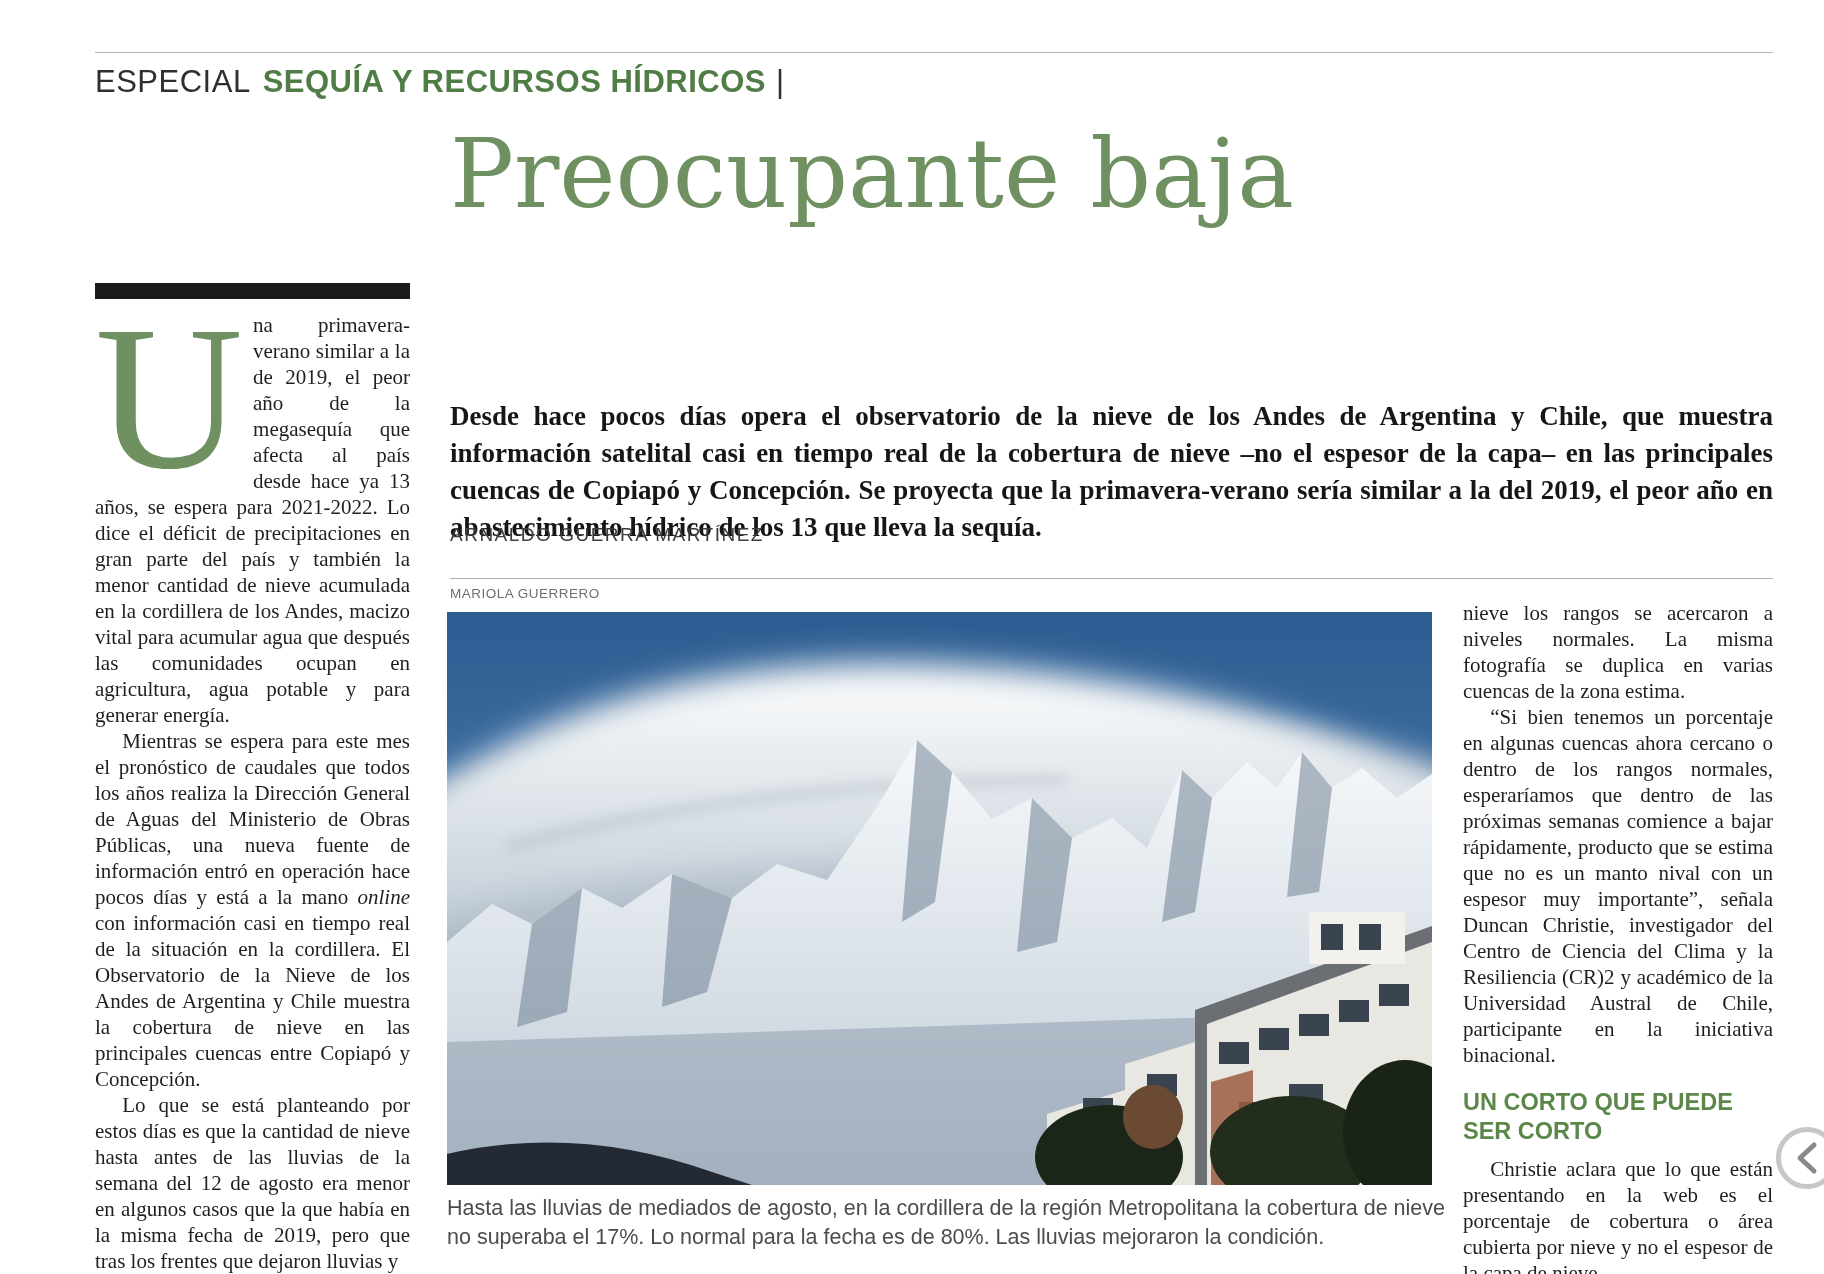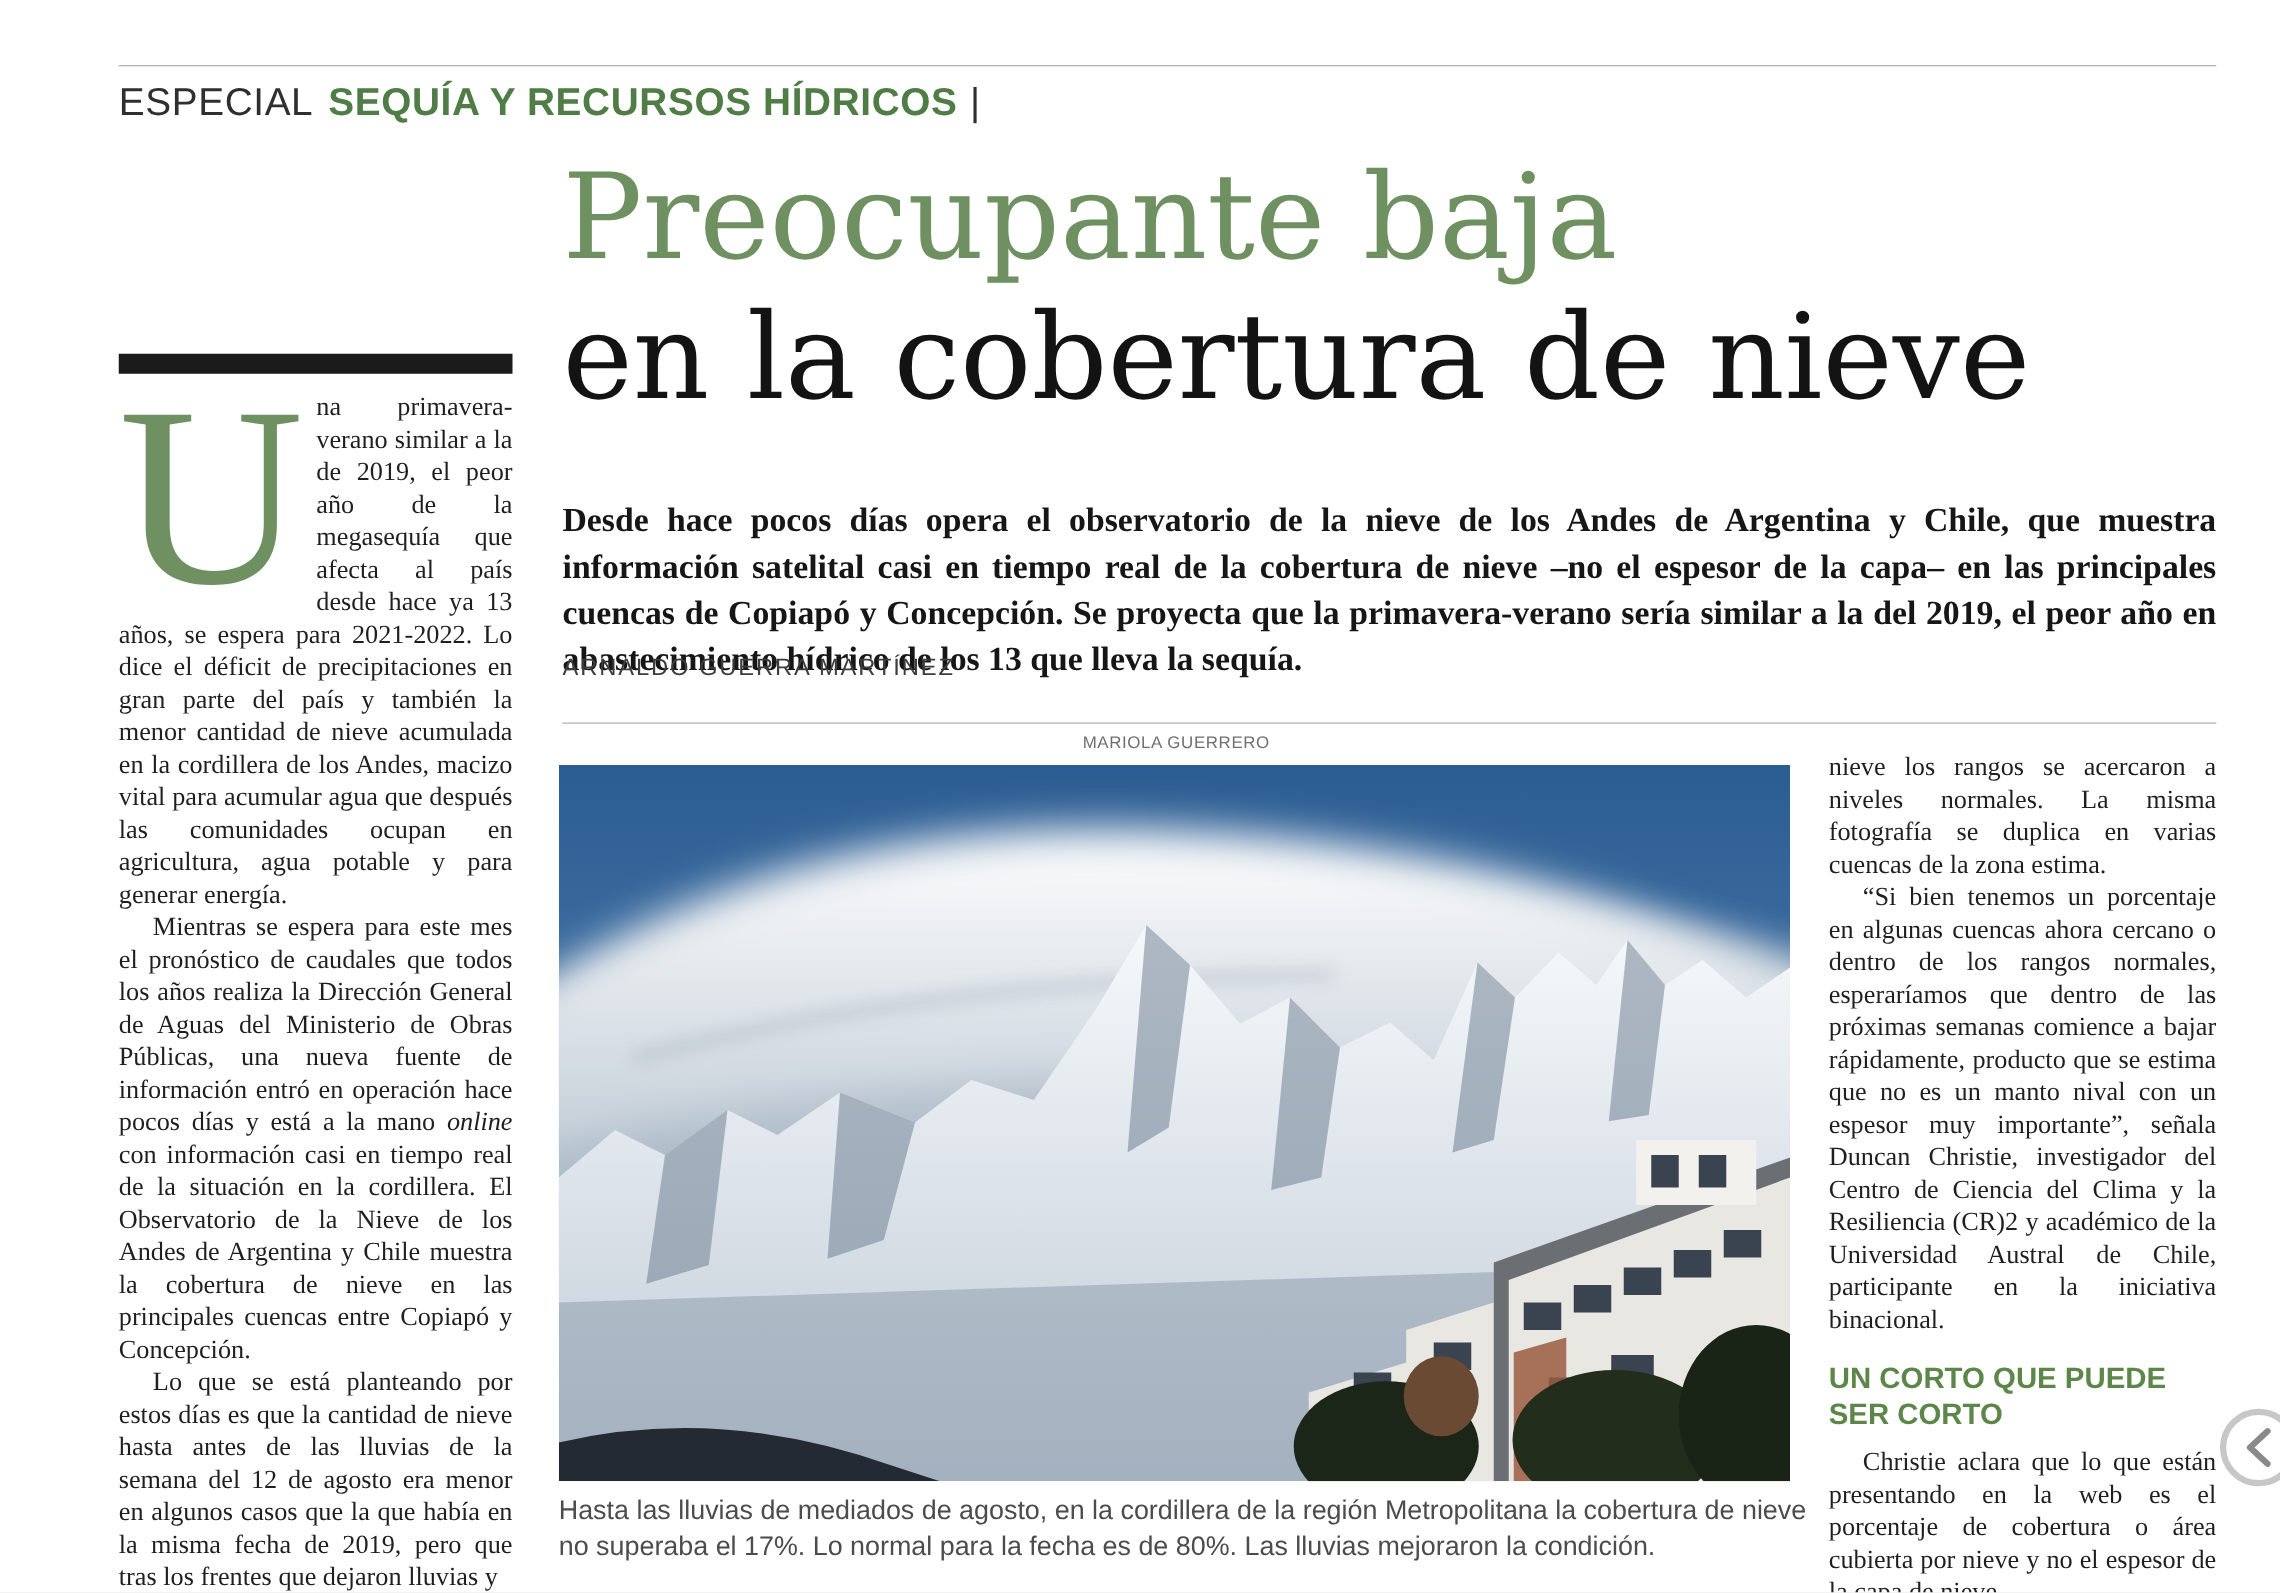--- a/index.html
+++ b/index.html
@@ -35,21 +35,21 @@
 
   
   .byline{
     position:absolute;left:450px;top:524px;
     font-family:"Liberation Sans",sans-serif;font-size:19px;color:#3d3d3d;
     letter-spacing:1.5px;
   }
 
   
   .credit{
-    position:absolute;left:450px;top:586px;width:982px;text-align:center;
+    position:absolute;left:450px;top:586px;width:982px;text-align:left;
     font-family:"Liberation Sans",sans-serif;font-size:13.5px;color:#6f6f6f;
     letter-spacing:.5px;
   }
   .photo{position:absolute;left:447px;top:612px;width:985px;height:573px;overflow:hidden;}
   .photo svg{display:block;width:100%;height:100%;}
   .caption{
     position:absolute;left:447px;top:1194px;width:1015px;
     font-family:"Liberation Sans",sans-serif;font-size:21.5px;line-height:29px;
     color:#4c4c4c;
   }
@@ -86,21 +86,20 @@
 <div class="page">
 
   <div class="rule top-rule"></div>
 
   <div class="kicker">
     <span class="prefix">ESPECIAL</span><span class="highlight">SEQUÍA Y RECURSOS HÍDRICOS</span><span class="divider">|</span>
   </div>
 
   <div class="headline">
     <div class="l1">Preocupante baja</div>
-    <div class="l2">en la cobertura de nieve</div>
   </div>
 
   <div class="deck">Desde hace pocos días opera el observatorio de la nieve de los Andes de Argentina y Chile, que muestra información satelital casi en tiempo real de la cobertura de nieve –no el espesor de la capa– en las principales cuencas de Copiapó y Concepción. Se proyecta que la primavera-verano sería similar a la del 2019, el peor año en abastecimiento hídrico de los 13 que lleva la sequía.</div>
 
   <div class="byline">ARNALDO GUERRA MARTÍNEZ</div>
   <div class="rule byline-rule"></div>
 
   <div class="credit">MARIOLA GUERRERO</div>
 
   <div class="photo">

